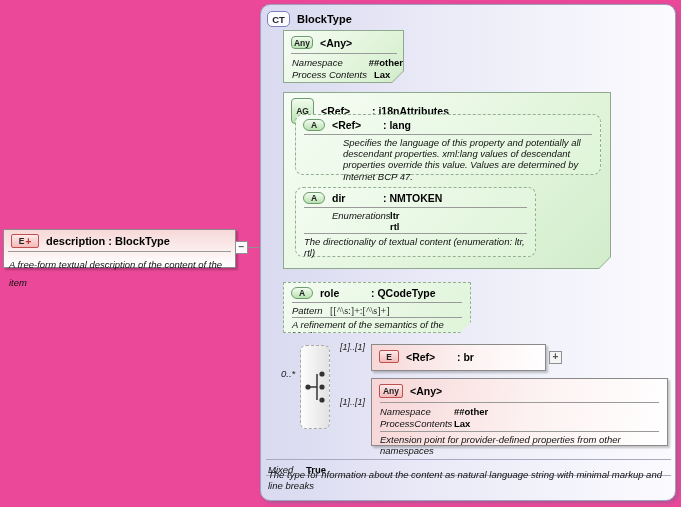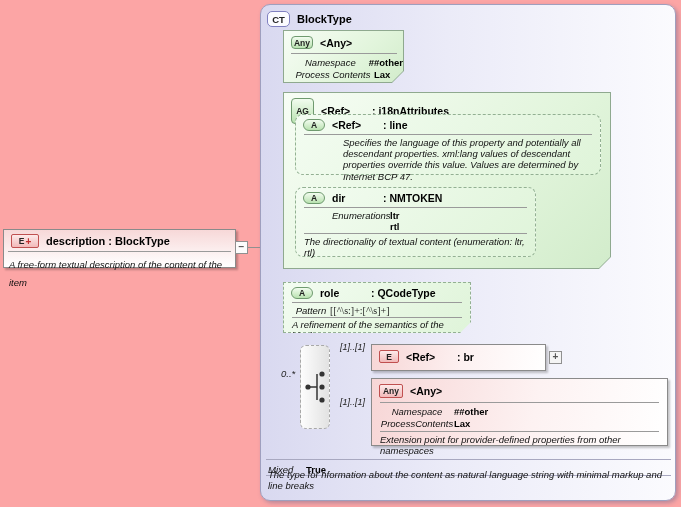--- a/index.html
+++ b/index.html
@@ -1,17 +1,17 @@
 <!DOCTYPE html>
 <html><head>
 <meta charset="utf-8">
 <style>
   * { margin:0; padding:0; box-sizing:border-box; }
   body { font-family:"Liberation Sans", sans-serif; background:#fff; }
-  .canvas { position:relative; width:681px; height:507px; background:#fca5a5; overflow:hidden; }
+  .canvas { position:relative; width:681px; height:507px; background:#ec4899; overflow:hidden; }
 
   svg.connectors { position:absolute; left:0; top:0; width:681px; height:507px; }
   svg.connectors line { stroke:#909090; stroke-width:1; shape-rendering:crispEdges; }
 
   
   .title { font-weight:bold; font-size:11px; color:#000; white-space:nowrap; }
   .small-title { font-weight:bold; font-size:10.5px; color:#000; white-space:nowrap; }
   .prop-label { font-style:italic; font-size:9.5px; color:#111; }
   .prop-value { font-weight:bold; font-size:9.5px; color:#000; }
   .desc-text { font-style:italic; font-size:9.5px; color:#111; line-height:1.18; }
@@ -58,21 +58,21 @@
   .dashed-green { position:absolute; border:1px dashed #93b093; border-radius:8px;
       background:linear-gradient(135deg,#f3fcf1 0%,#dff4d9 100%); }
   .dashed-bevel { position:absolute; border:1px dashed #93b093;
       clip-path:polygon(0 0,100% 0,100% calc(100% - 11px),calc(100% - 11px) 100%,0 100%);
       background:linear-gradient(135deg,#f3fcf1 0%,#dff4d9 100%); }
 
   .box-head { display:flex; align-items:center; gap:7px; padding:5px 6px 3px 7px; }
   .name-col { min-width:44px; }
 
   .prop-row { display:flex; padding:1px 0 0 8px; }
-  .prop-row .prop-label { width:60px;text-align:center; }
+  .prop-row .prop-label { width:60px; }
   .prop-rows-wide .prop-label { width:74px; }
 
   
   .pink-box { position:absolute; border:1px solid #8a8a8a;
       background:linear-gradient(100deg,#f7d6d6 0%,#fdf2f2 55%,#ffffff 100%);
       box-shadow:2px 2px 2px rgba(0,0,0,0.22); }
 
   
   .seq-box { position:absolute; left:300px; top:345px; width:30px; height:84px;
       border:1px dashed #a8a8a8; border-radius:6px;
@@ -159,21 +159,21 @@
         <span class="small-title name-col">&lt;Ref&gt;</span>
         <span class="small-title">: i18nAttributes</span>
       </div>
     </div>
   </div>
 
   <div class="dashed-green" style="left:295px;top:114px;width:306px;height:61px;">
     <div class="box-head" style="padding-top:4px;">
       <span class="badge green pill" style="width:22px;height:12px;">A</span>
       <span class="small-title name-col">&lt;Ref&gt;</span>
-      <span class="small-title">: line</span>
+      <span class="small-title">: lang</span>
     </div>
     <div class="divider" style="margin:0 8px 2px 8px;"></div>
     <div class="desc-text" style="padding:0 8px;margin-left:39px;">Specifies the language of this property and potentially all descendant properties. xml:lang values of descendant properties override this value. Values are determined by Internet BCP 47.</div>
   </div>
 
   <div class="dashed-green" style="left:295px;top:187px;width:241px;height:70px;">
     <div class="box-head" style="padding-top:4px;">
       <span class="badge green pill" style="width:22px;height:12px;">A</span>
       <span class="small-title name-col">dir</span>
       <span class="small-title">: NMTOKEN</span>

